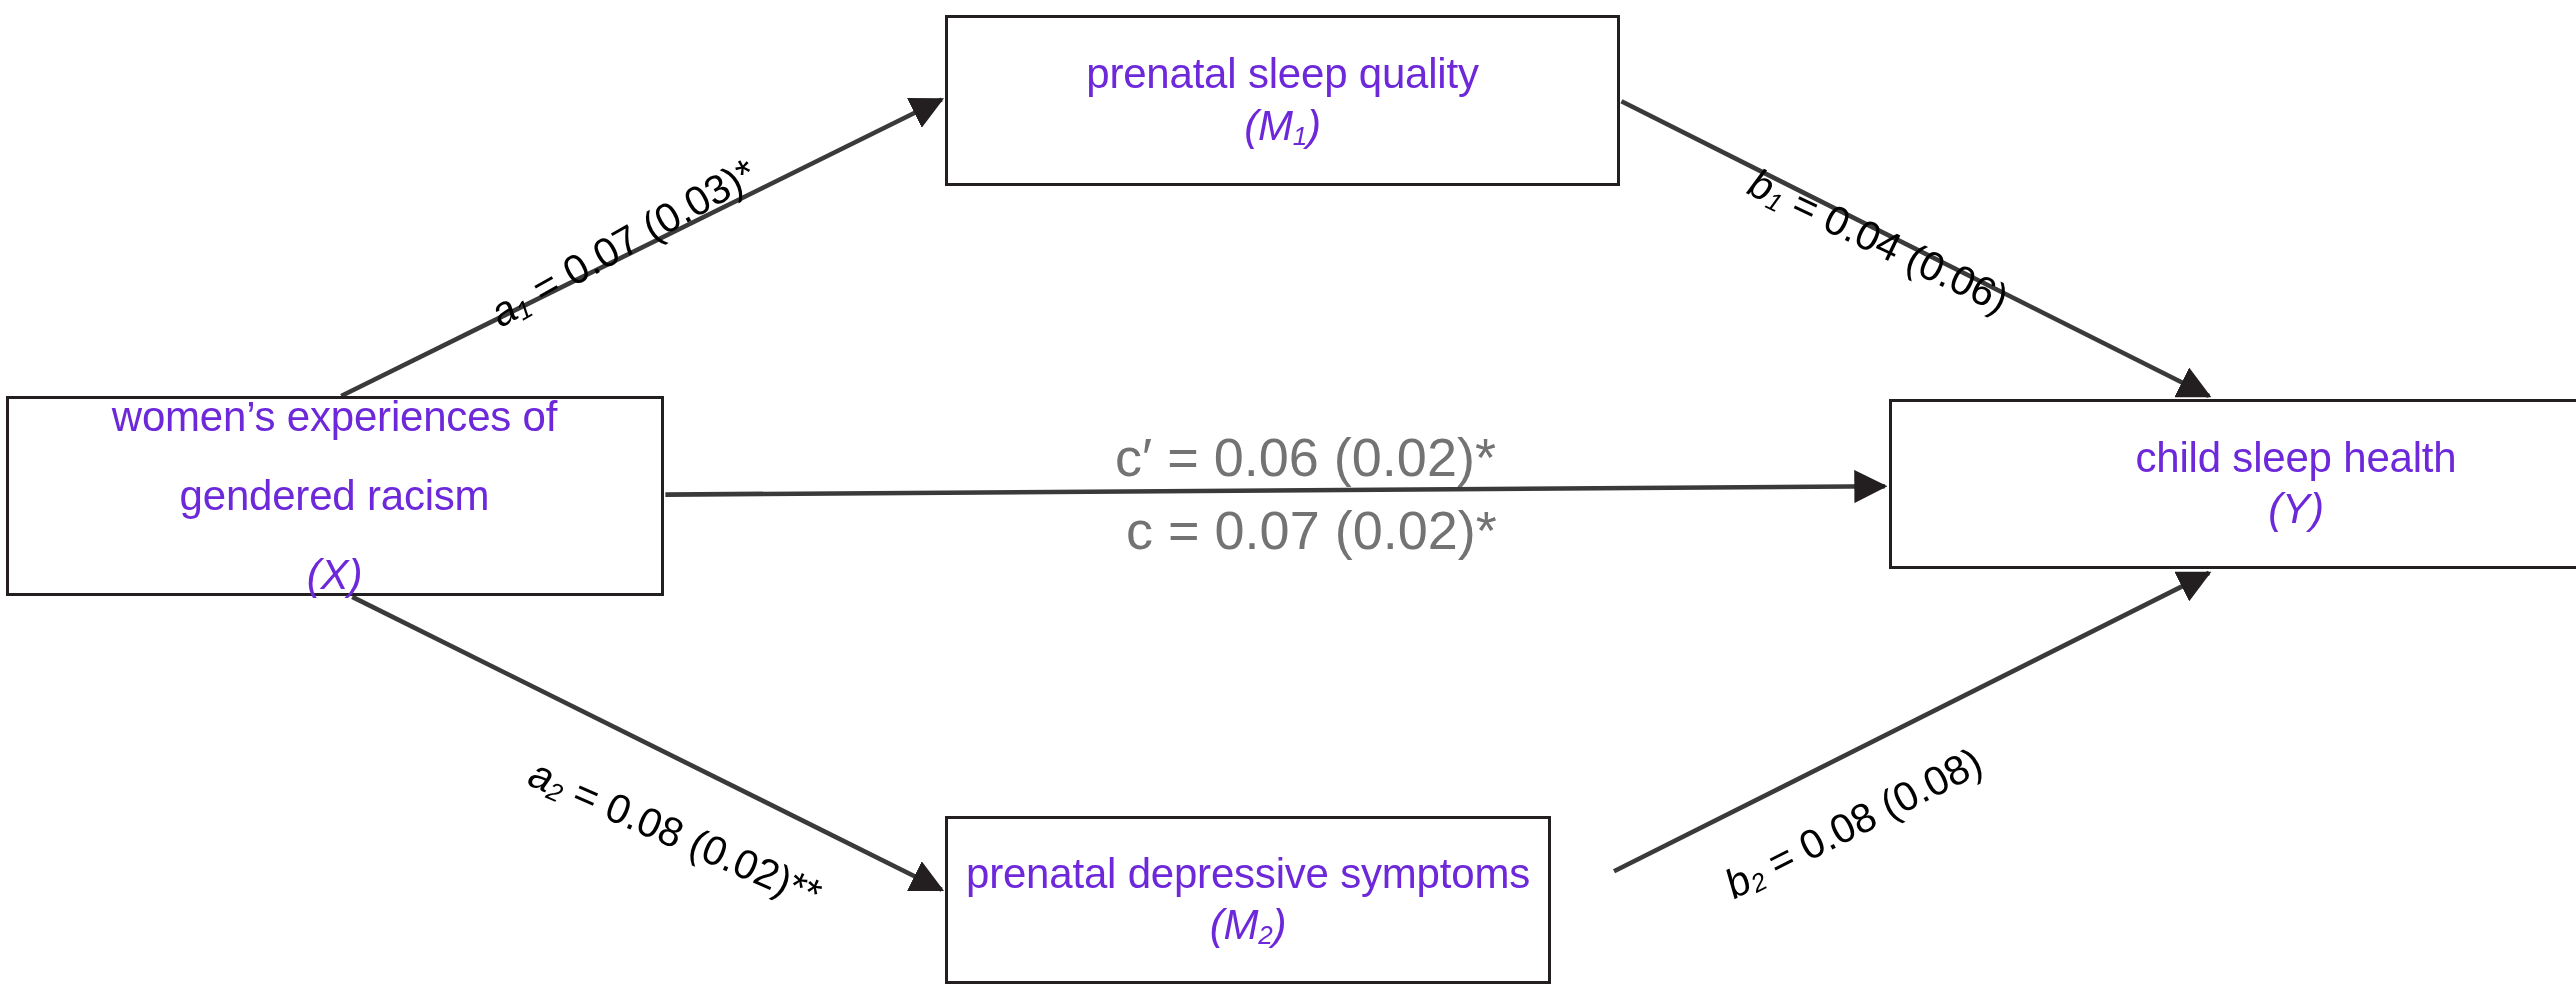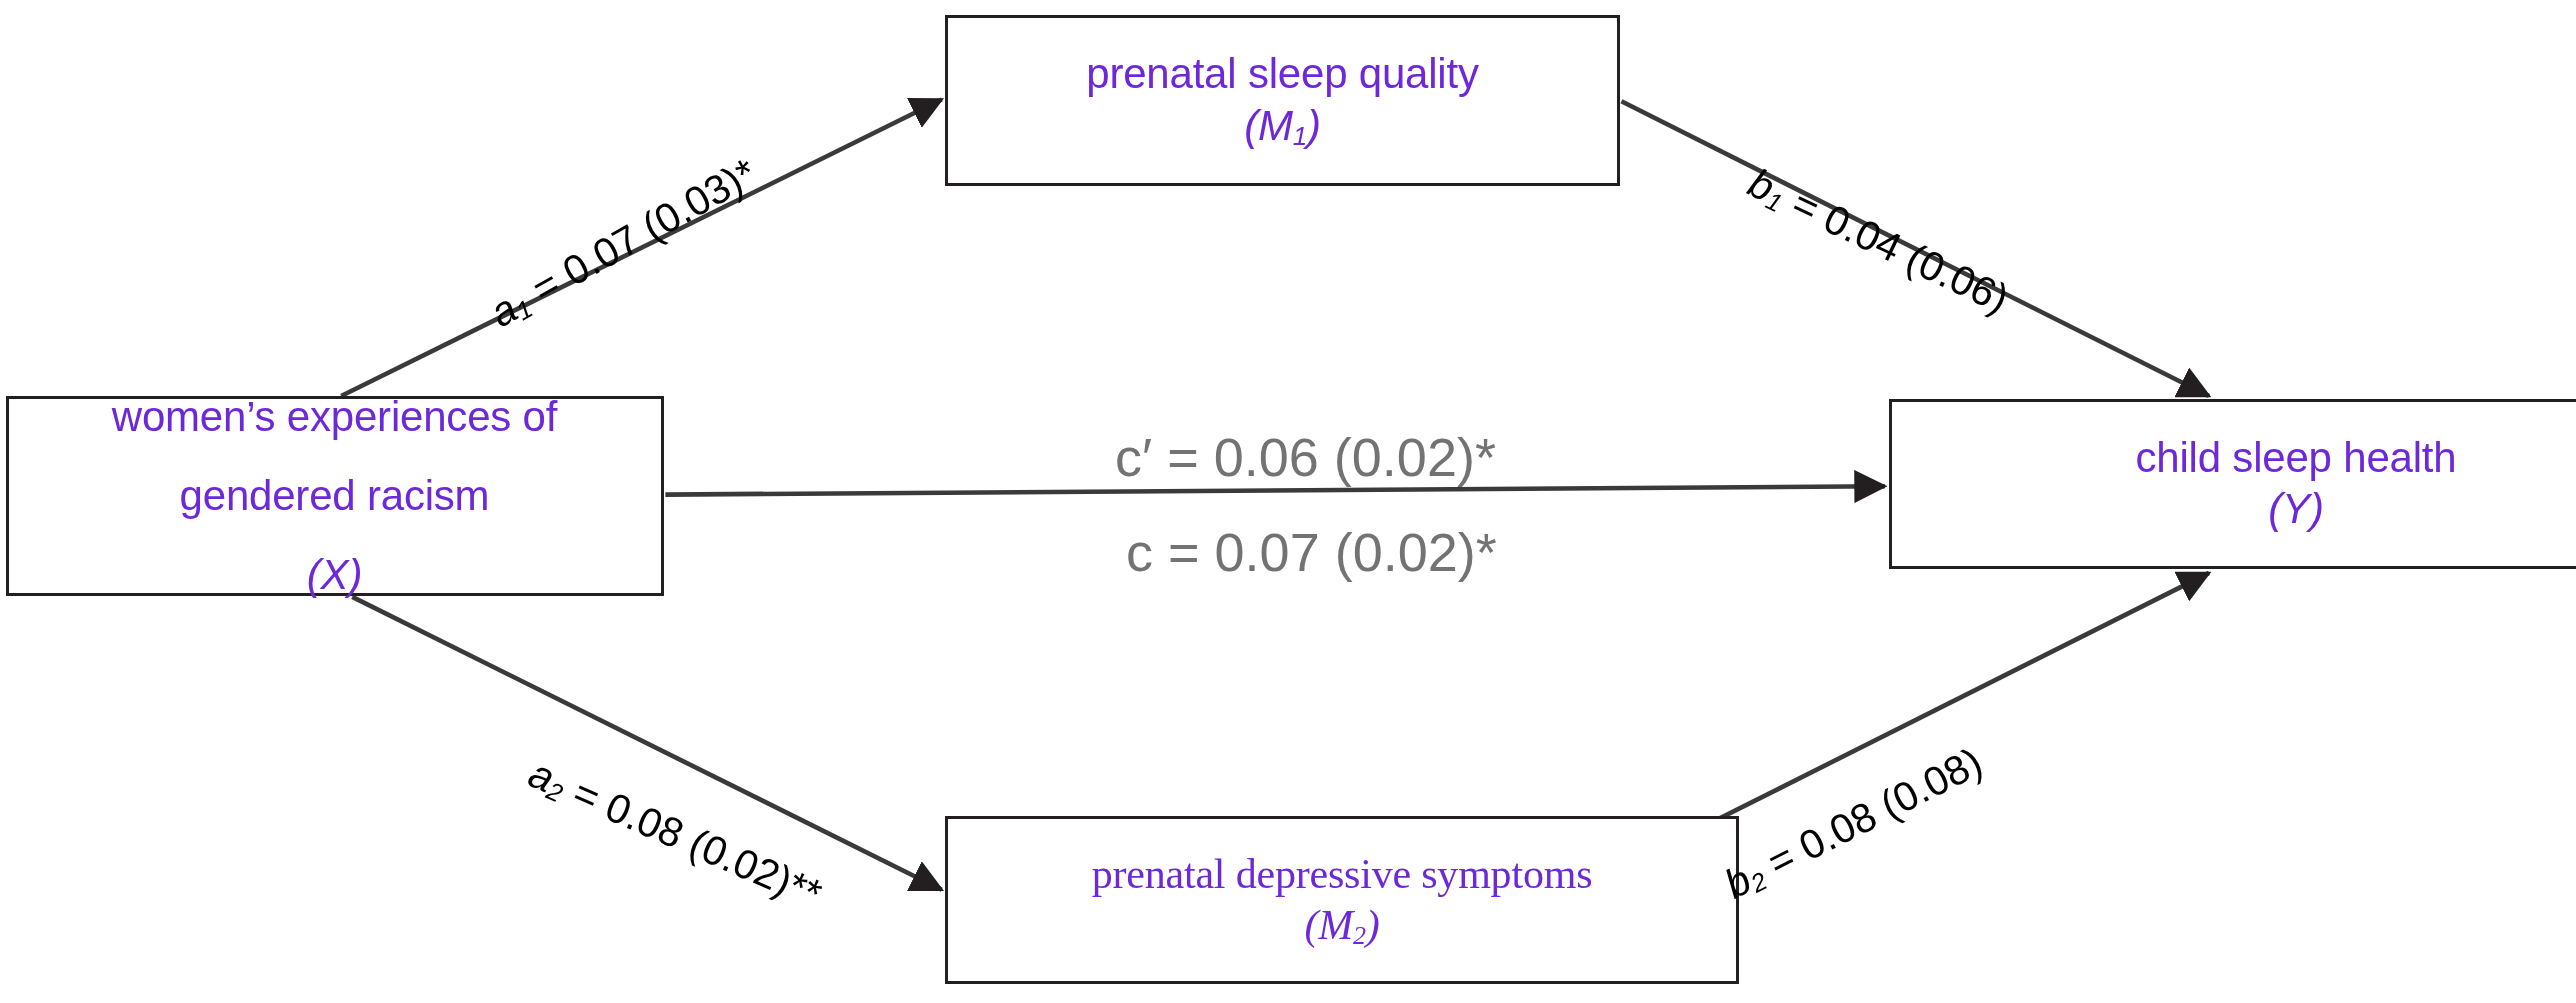--- a/index.html
+++ b/index.html
@@ -48,21 +48,21 @@
   }
   .node-sym sub {
     font-size: 0.62em;
     vertical-align: -0.18em;
     font-style: italic;
   }
   
   #box-m1 { left: 945px;  top: 14.7px;   width: 675px;  height: 171px; }
   #box-x  { left: 5.5px;     top: 396px;  width: 658px;  height: 200px; gap: 28px; }
   #box-y  { left: 1889px;  top: 399px;  width: 814px;  height: 170px; }
-  #box-m2 { left: 945px;  top: 816px;  width: 794px;  height: 168px; font-family: Liberation Serif, serif; }
+  #box-m2 { left: 945px;  top: 816px;  width: 606px;  height: 168px; }
 
   
   .edge-label {
     position: absolute;
     font-size: 41px;
     white-space: nowrap;
     color: #000000;
     transform-origin: 0 50%;
   }
   .edge-label .it {
@@ -78,21 +78,21 @@
   #label-a2 { left: 531px;  top: 748px;  transform: rotate(23.5deg); }
   #label-b2 { left: 1728px; top: 864px;  transform: rotate(-27deg); }
 
   .center-label {
     position: absolute;
     font-size: 54px;
     white-space: nowrap;
     color: #737373;
   }
   #label-cprime { left: 1115px; top: 426px; }
-  #label-c      { left: 1126px; top: 521px; }
+  #label-c      { left: 1126px; top: 499px; }
 </style>
 </head>
 <body>
 
 <div id="diagram-root">
 
   <svg id="paths-layer" viewBox="0 0 2796 1089">
     <defs>
       <marker id="arrowhead" viewBox="0 0 10 10" refX="9.2" refY="5" markerWidth="7.2" markerHeight="7.2" orient="auto-start-reverse">
         <path d="M 0 0 L 10 5 L 0 10 z" fill="#231f20"></path>

